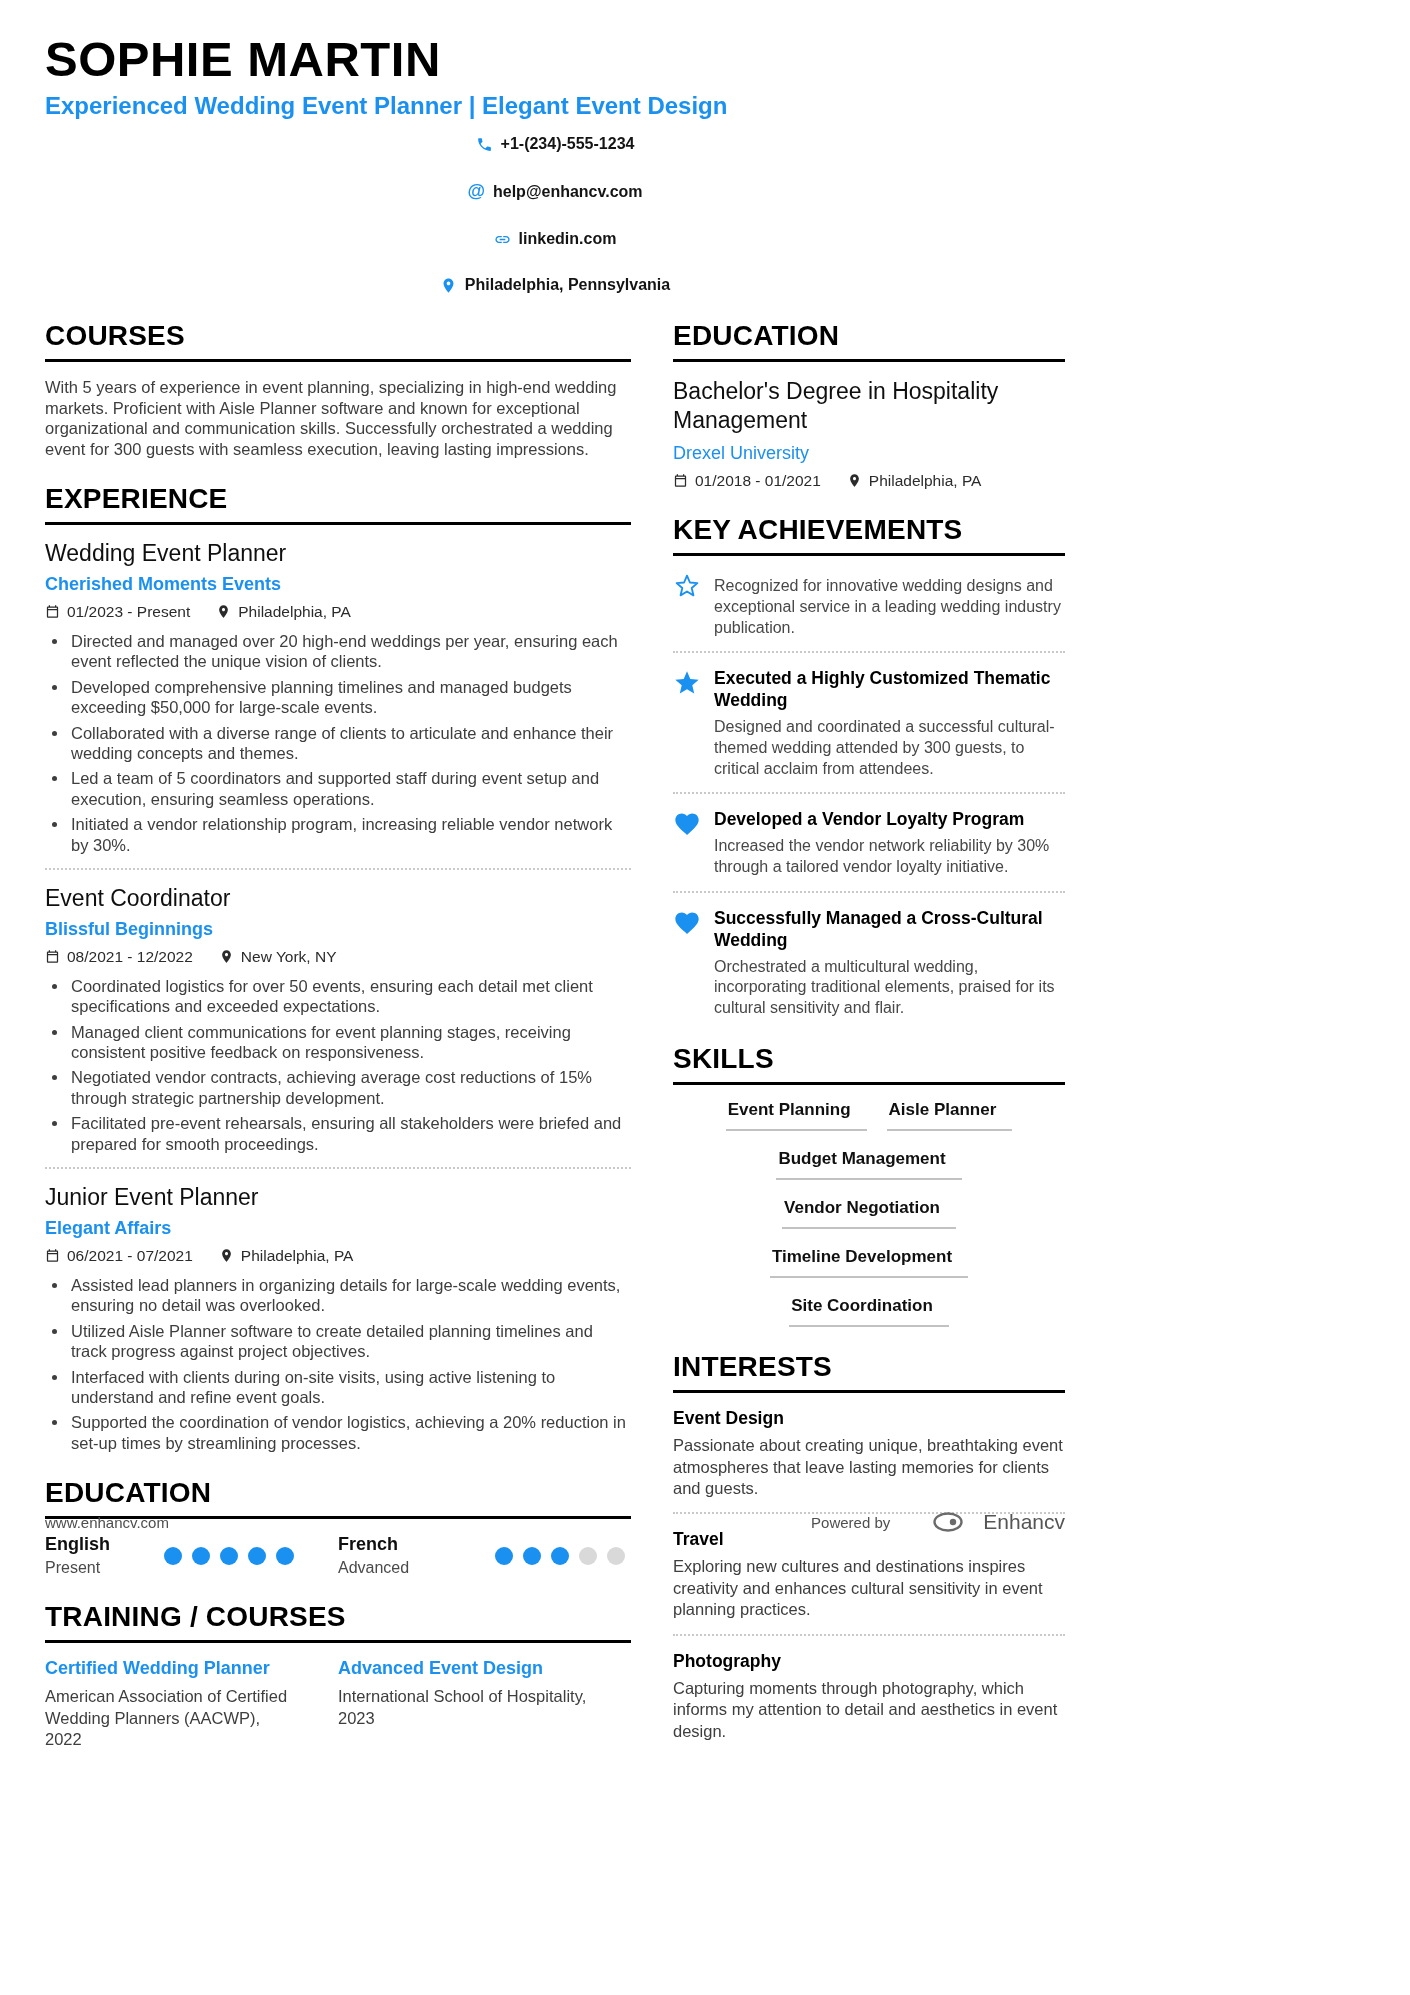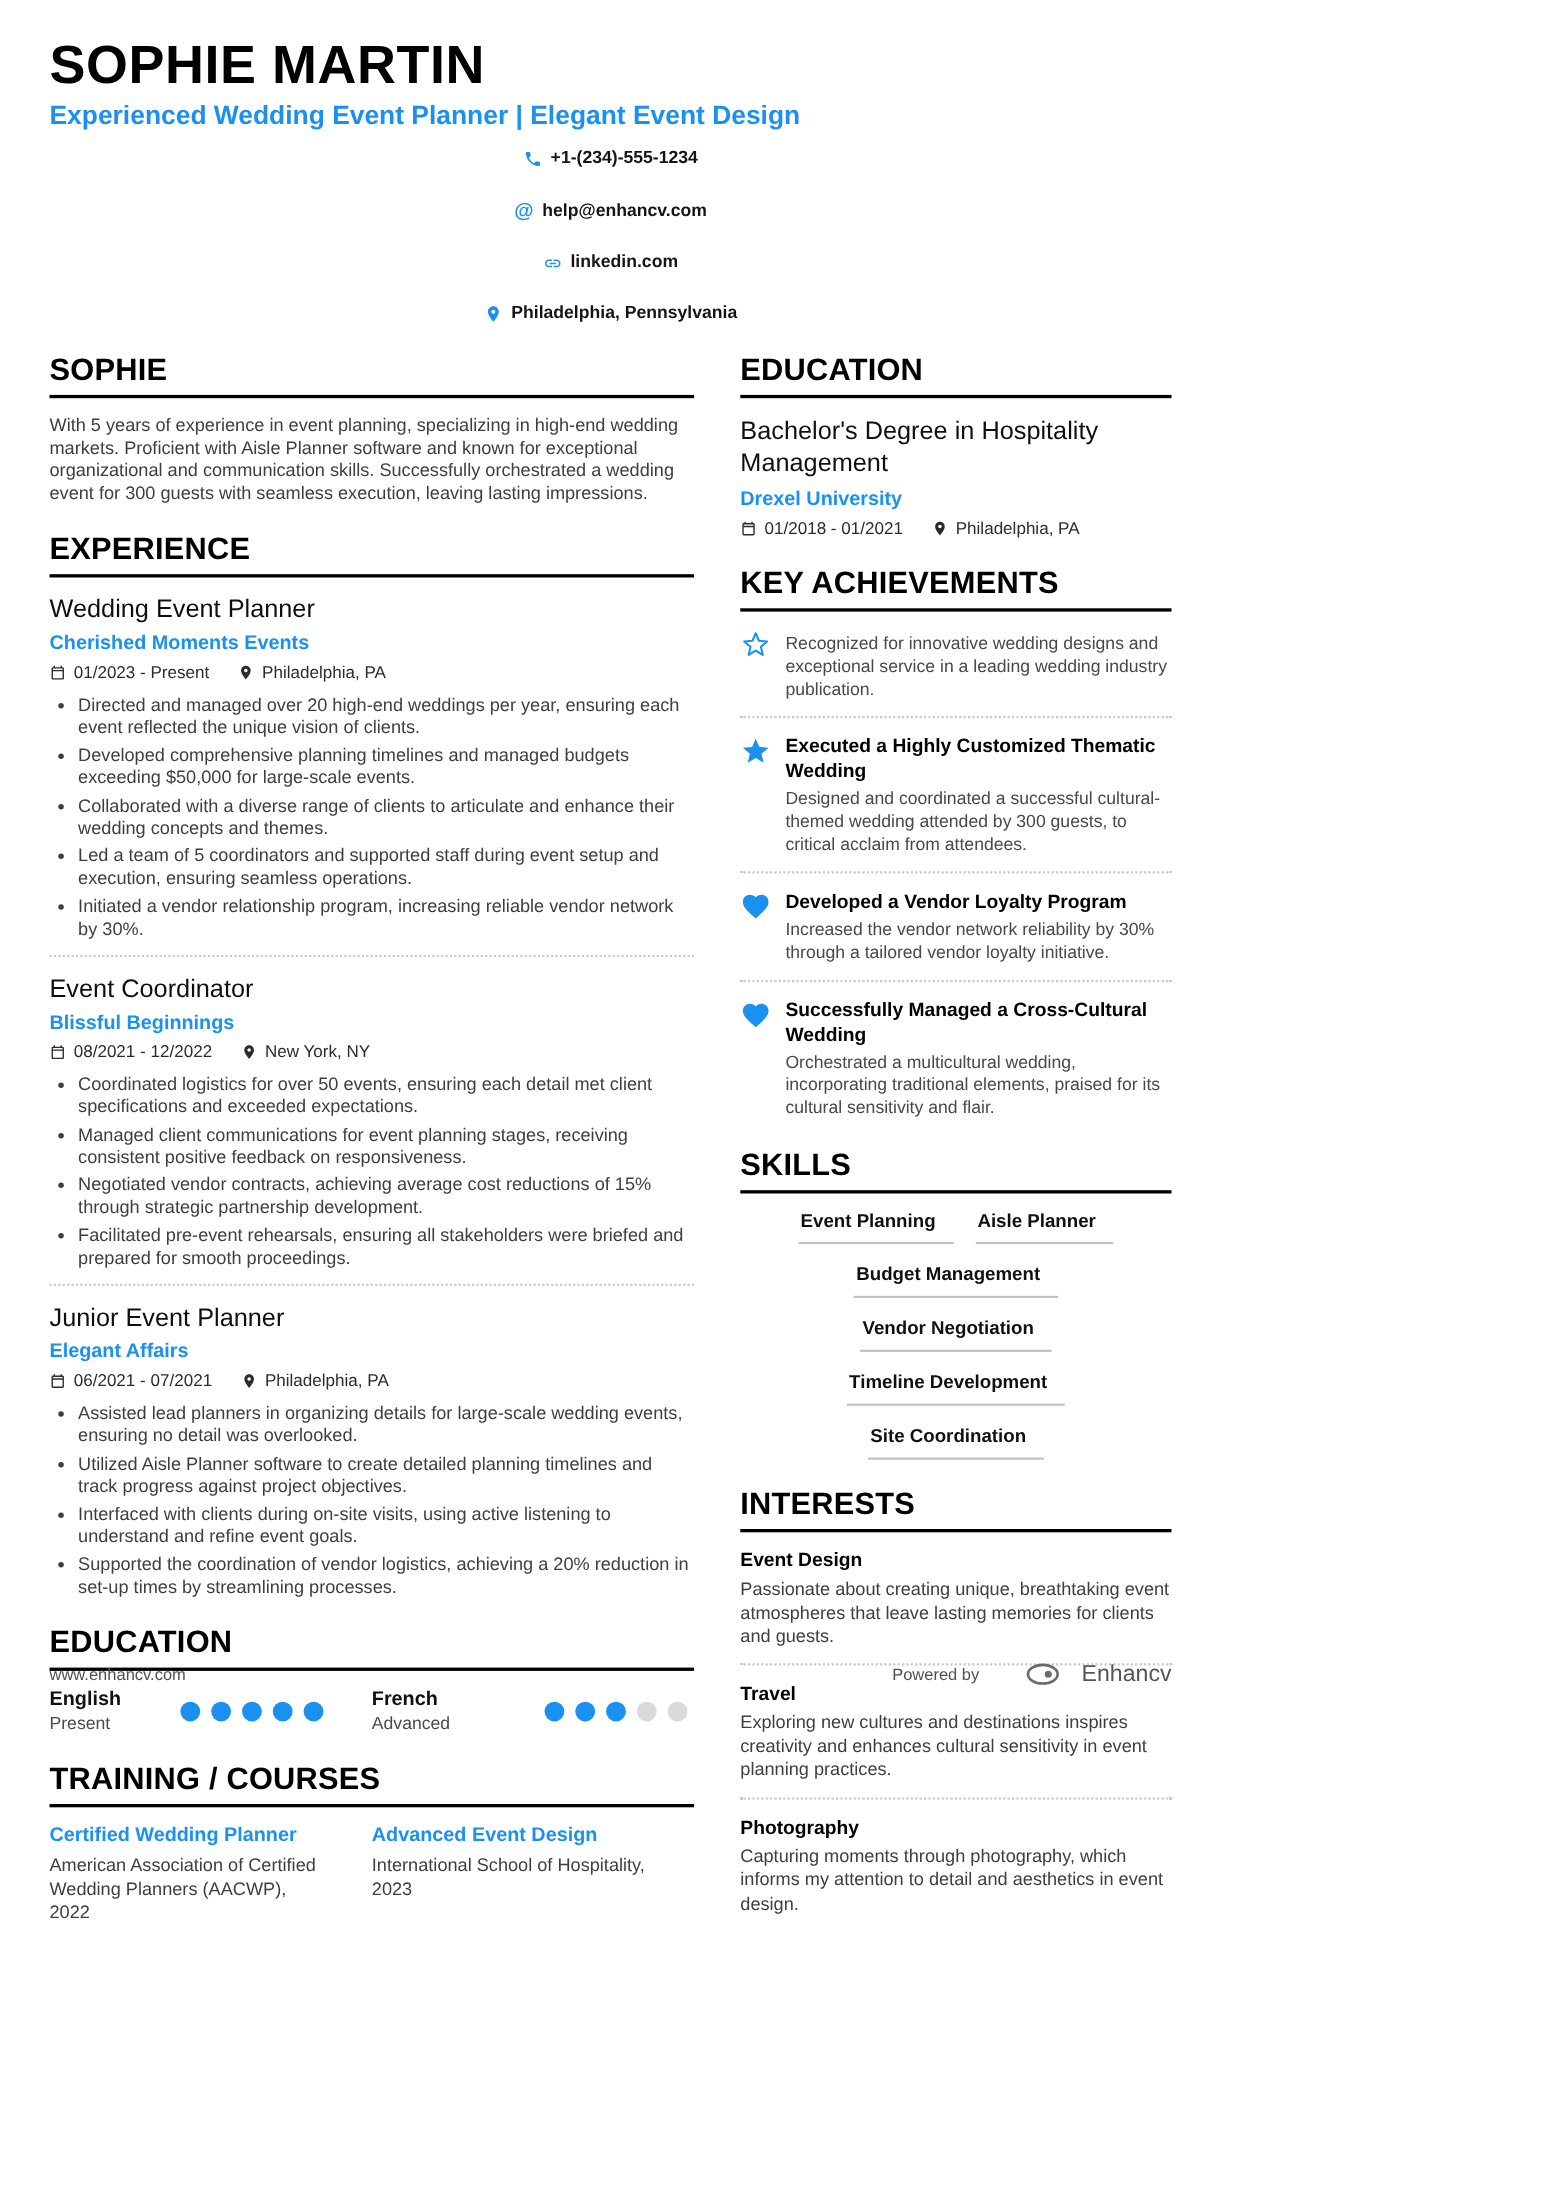--- a/index.html
+++ b/index.html
@@ -55,21 +55,21 @@
 
   
   .training-row { display:flex; }
   .course { width:50%; padding-right:44px; }
   .course:last-child { padding-right:6px; }
   .course-title { font-size:18px; font-weight:700; color:var(--color-accent,#1a91f0); }
   .course-desc { font-size:16.5px; color:#3e3e3e; line-height:1.3; margin-top:7px; }
 
   
   .degree { font-size:23px; font-weight:400; color:#0f0f0f; line-height:1.25; }
-  .school { font-size:18px; font-weight:700; color:var(--color-accent,#1a91f0); margin-top:8px; }
+  .school { font-size:18px; font-weight:400; color:var(--color-accent,#1a91f0); margin-top:8px; }
 
   
   .ach-item { display:flex; gap:13px; align-items:flex-start; }
   .ach-icon { flex:none; margin-top:1px; color:var(--color-accent,#1a91f0); }
   .ach-title { font-size:17.5px; font-weight:700; color:#000; line-height:1.25; }
   .ach-text { font-size:16px; color:#484848; line-height:1.3; margin-top:5px; }
 
   
   .skills-row { display:flex; column-gap:20px; margin-bottom:18px;justify-content:center; }
   .skills-row:last-child { margin-bottom:0; }
@@ -119,21 +119,21 @@
         <span>Philadelphia, Pennsylvania</span>
       </span>
     </div>
   </header>
 
   <div class="columns">
 
     <div class="col-left">
 
       <section class="section">
-        <h2 class="section-title">SOPHIE</h2>
+        <h2 class="section-title">COURSES</h2>
         <p class="summary-text">With 5 years of experience in event planning, specializing in high-end wedding markets. Proficient with Aisle Planner software and known for exceptional organizational and communication skills. Successfully orchestrated a wedding event for 300 guests with seamless execution, leaving lasting impressions.</p>
       </section>
 
       <section class="section">
         <h2 class="section-title">EXPERIENCE</h2>
 
         <article class="job">
           <h3 class="job-title">Wedding Event Planner</h3>
           <div class="company">Cherished Moments Events</div>
           <div class="meta-row">

